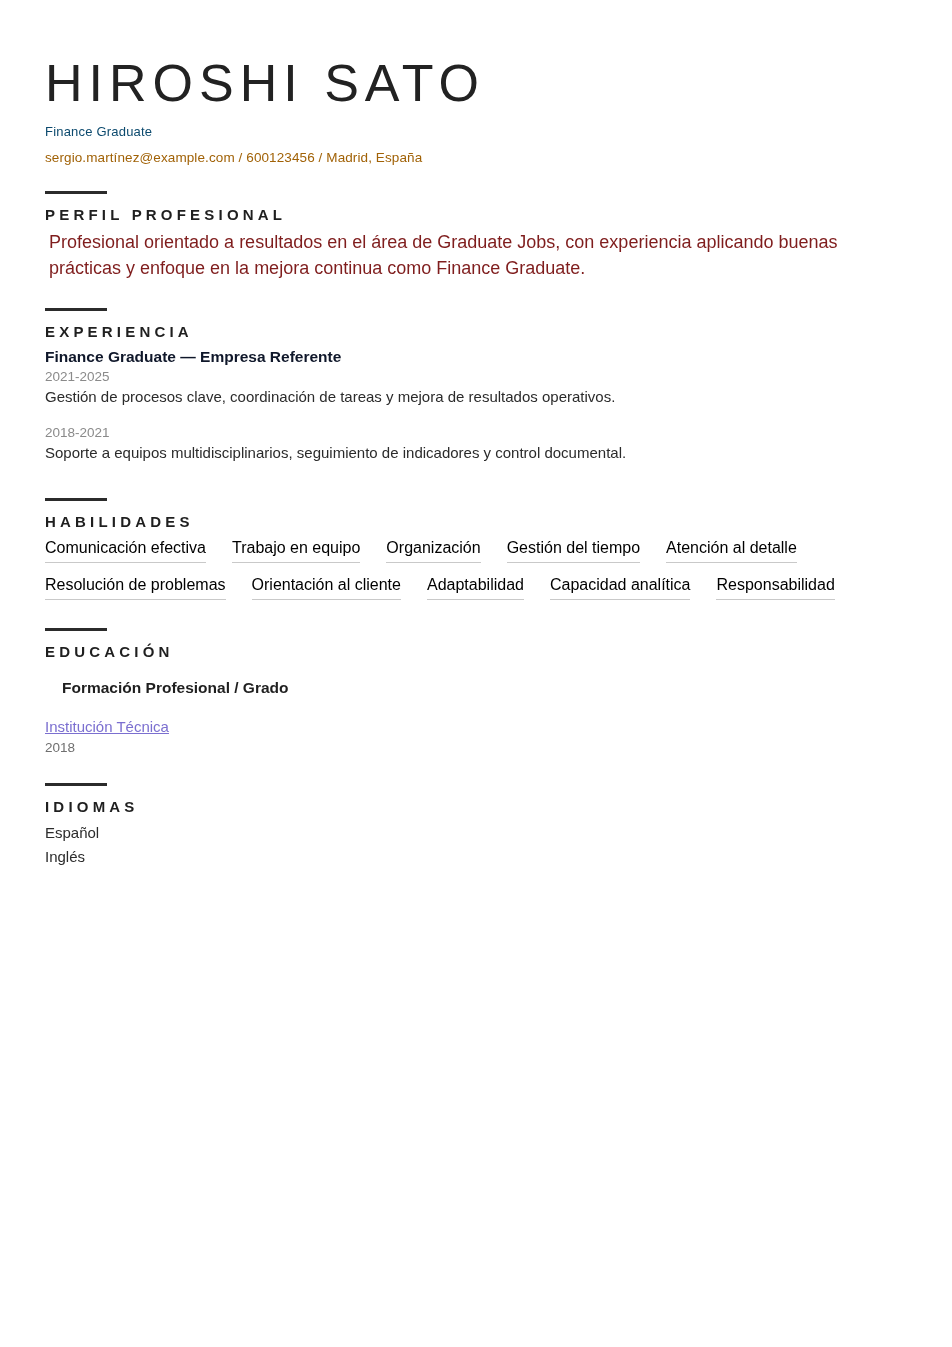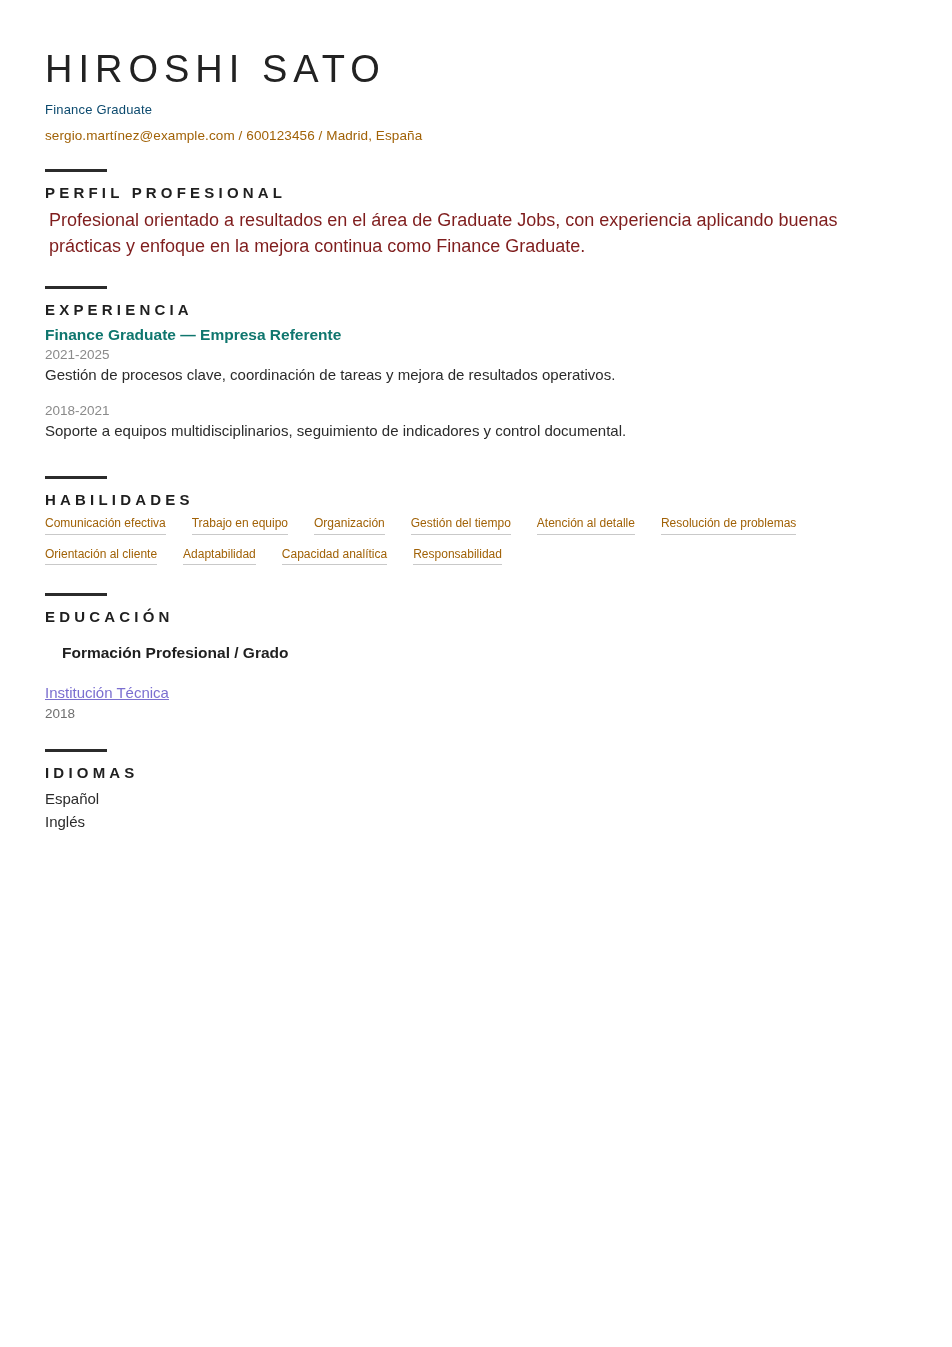--- a/index.html
+++ b/index.html
@@ -18,25 +18,25 @@
     width: 952px;
     min-height: 1347px;
     box-sizing: border-box;
     padding: 40px 45px 40px 45px;
     background: #ffffff;
     position: relative;
   }
 
   
   .name {
-    font-size: 38px;
+    font-size: 52px;
     font-weight: 400;
     letter-spacing: 6px;
     color: #222222;
-    margin: 8px 0 0 0;
+    margin: 14px 0 0 0;
     line-height: 1.15;
   }
   .role {
     font-size: 13px;
     font-weight: 400;
     color: #0c4a6e;
     margin: 10px 0 0 0;
     letter-spacing: 0.2px;
   }
   .contact {
@@ -74,21 +74,21 @@
   
   .job {
     margin-top: 2px;
   }
   .job + .job {
     margin-top: 18px;
   }
   .job-title {
     font-size: 15.5px;
     font-weight: bold;
-    color: #0f766e;
+    color: #0f172a;
     margin: 0;
     line-height: 1.4;
   }
   .job-dates {
     font-size: 13.5px;
     color: #8a8a8a;
     margin: 1px 0 2px 0;
   }
   .job-desc {
     font-size: 15px;
@@ -99,22 +99,22 @@
 
   
   .skills {
     display: flex;
     flex-wrap: wrap;
     gap: 0 26px;
     max-width: 870px;
     margin-top: 2px;
   }
   .skill {
-    font-size: 12px;
-    color: #a16207;
+    font-size: 16px;
+    color: #000000;
     border-bottom: 1px solid #c9c9c9;
     line-height: 1.55;
     padding-bottom: 1px;
     margin-bottom: 10px;
   }
 
   
   .edu-degree {
     font-size: 15.5px;
     font-weight: bold;

